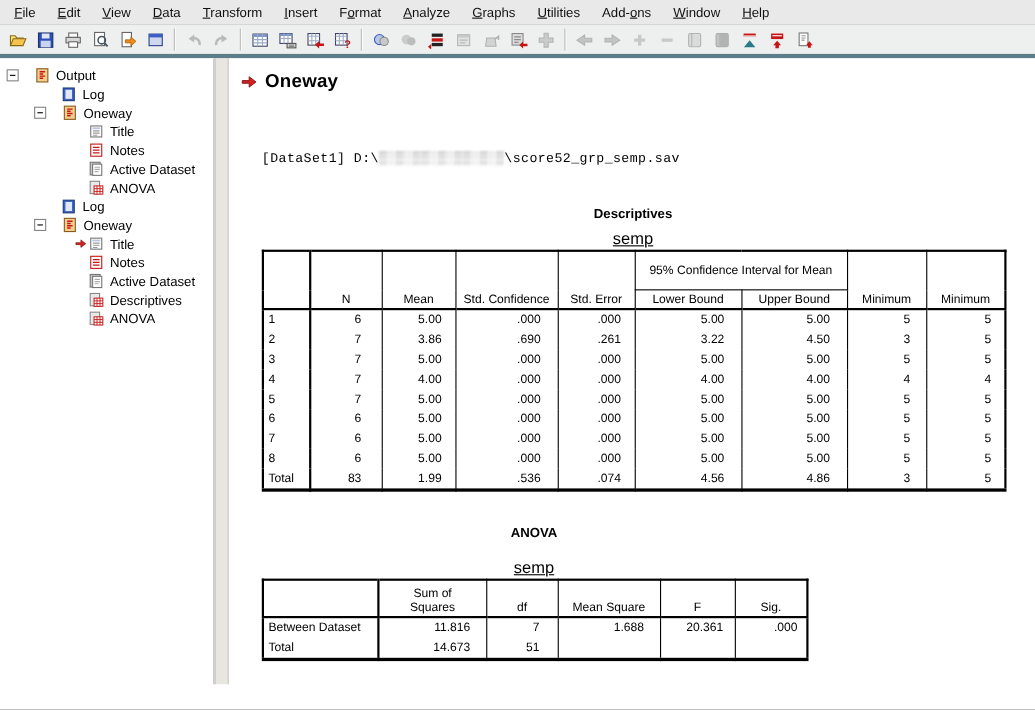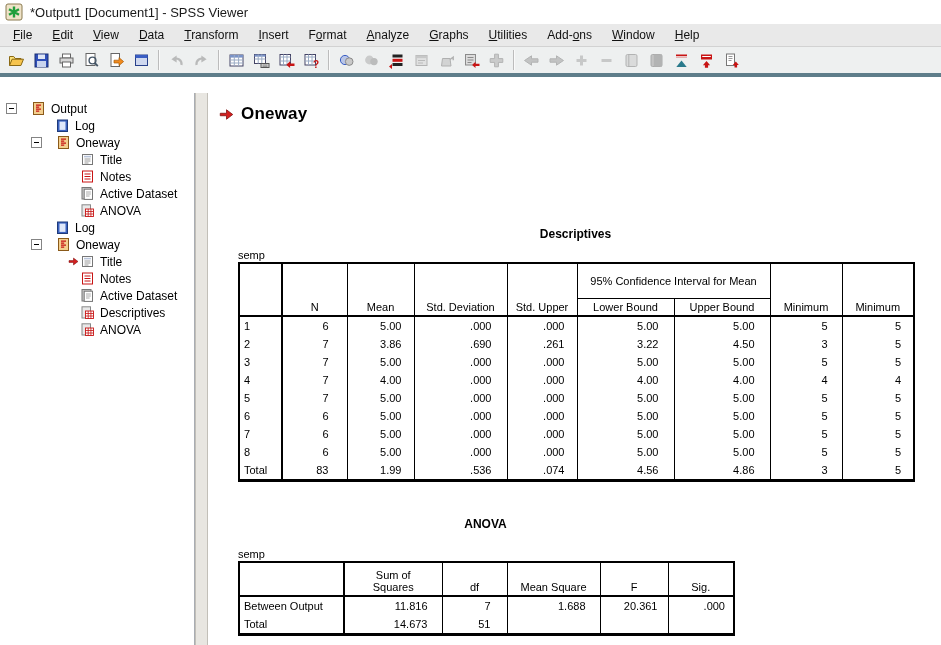--- a/index.html
+++ b/index.html
@@ -16,21 +16,21 @@
   .menu-item u{text-decoration:underline;}
   
   .toolbar{height:26px;background:#eef0f0;display:flex;align-items:center;padding-left:4px;}
   .tb-btn{width:25px;height:22px;display:flex;align-items:center;justify-content:center;
           background:transparent;border:1px solid transparent;padding:0;}
   .tb-btn svg{width:17px;height:17px;display:block;}
   .tb-btn.disabled{opacity:.62;filter:grayscale(1);}
   .tb-sep{width:0;height:20px;border-left:1px solid #bcbcbc;border-right:1px solid #fafafa;margin:0 4px;}
   .accent-band{height:4px;background:#5e7d8a;}
   
-  .main{display:flex;height:569px;margin-top:16px;}
+  .main{display:flex;height:569px;}
   .sidebar{width:194px;background:#fff;border-right:1px solid #a9adb3;padding-top:7px;font-size:12px;overflow:hidden;}
   .splitter{width:11px;background:#e8e6e1;border-left:1px solid #c2bfb8;border-right:1px solid #c2bfb8;cursor:col-resize;}
   .content{flex:1;background:#fff;position:relative;overflow:hidden;}
   
   .tree-row{display:flex;align-items:center;height:17px;white-space:nowrap;cursor:default;}
   .tree-pre{display:inline-block;height:1px;}
   .expander{width:9px;height:9px;background:#fff;border:1px solid #848484;display:inline-flex;
             align-items:center;justify-content:center;margin-right:14px;flex:none;}
   .expander i{display:block;width:5px;height:1px;background:#000;}
   .tree-arrow{width:12px;flex:none;display:flex;align-items:center;}
@@ -42,21 +42,21 @@
   .heading-row{position:absolute;left:11px;top:11px;display:flex;align-items:center;gap:7px;}
   .heading-row svg{width:15px;height:13px;flex:none;}
   .heading-row h1{font-size:17px;font-weight:bold;margin:0;letter-spacing:.2px;}
   .dataset-line{position:absolute;left:30px;top:84px;font-family:"Liberation Mono","DejaVu Sans Mono",monospace;
                 font-size:12px;letter-spacing:.4px;white-space:nowrap;}
   .redacted{filter:blur(1.1px);color:#8d8d8d;}
   .pivot-block{position:absolute;left:30px;}
   .desc-block{top:134px;width:675px;}
   .anova-block{top:424px;width:495px;}
   .pivot-title{text-align:center;font-weight:bold;font-size:12px;}
-  .layer-label{font-size:11px;margin-top:8px;}
+  .layer-label{font-size:15px;text-decoration:underline;margin-top:8px;text-align:center;}
   .anova-block .layer-label{margin-top:17px;}
   
   .spss-table{border-collapse:collapse;table-layout:fixed;width:100%;font-size:11px;
               border:2px solid #000;border-bottom:3px solid #000;margin-top:1px;}
   .spss-table th{font-weight:normal;padding:2px 3px;border:1px solid #000;vertical-align:bottom;}
   .spss-table th.hb{border-bottom:2px solid #000;}
   .spss-table th.stub{border-right:2px solid #000;}
   .spss-table th.ci{height:30px;vertical-align:middle;border-bottom:1px solid #000;}
   .spss-table tbody td{border-left:1px solid #000;border-right:1px solid #000;border-top:none;border-bottom:none;
                        height:18px;padding:0 4px;text-align:right;}
@@ -74,29 +74,20 @@
   .anova-block tbody td:nth-child(3){padding-right:16px;}
   .anova-block tbody td:nth-child(4){padding-right:14px;}
   .anova-block tbody td:nth-child(5){padding-right:10px;}
   .anova-block tbody td:nth-child(6){padding-right:8px;}
 </style>
 </head>
 <body>
 
 <div class="window">
 
-  <div class="titlebar">
-    <span class="app-icon">
-      <svg viewBox="0 0 18 18">
-          <rect x="1" y="1" width="16" height="16" rx="2" fill="#efe3c8" stroke="#8a7a50"></rect>
-          <path d="M9 3.5 v11 M4 6.2 l10 5.6 M14 6.2 l-10 5.6" stroke="#1f9e3a" stroke-width="2.4" fill="none"></path>
-        </svg>
-    </span>
-    <span class="title-text">*Output1 [Document1] - SPSS Viewer</span>
-  </div>
 
   <div class="menubar" id="menubar">
       <span class="menu-item"><u>F</u>ile</span>
       <span class="menu-item"><u>E</u>dit</span>
       <span class="menu-item"><u>V</u>iew</span>
       <span class="menu-item"><u>D</u>ata</span>
       <span class="menu-item"><u>T</u>ransform</span>
       <span class="menu-item"><u>I</u>nsert</span>
       <span class="menu-item">F<u>o</u>rmat</span>
       <span class="menu-item"><u>A</u>nalyze</span>
@@ -464,20 +455,21 @@
 
     <div class="content">
 
       <div class="heading-row">
         <svg viewBox="0 0 12 10">
             <path d="M1 4 h5 V1.2 L11 5 6 8.8 V6 H1 z" fill="#d42020" stroke="#7a0c0c" stroke-width="0.6"></path>
           </svg>
         <h1>Oneway</h1>
       </div>
 
+      <div class="dataset-line"><span>[DataSet1] D:\</span><span class="redacted">▒░▒░▒▒░▒░▒▒░▒░▒</span><span>\score52_grp_semp.sav</span></div>
 
       <div class="pivot-block desc-block">
         <div class="pivot-title">Descriptives</div>
         <div class="layer-label">semp</div>
         <table class="spss-table desc-table">
           <colgroup>
               <col style="width:43px">
               <col style="width:65px">
               <col style="width:67px">
               <col style="width:93px">
@@ -485,22 +477,22 @@
               <col style="width:97px">
               <col style="width:96px">
               <col style="width:72px">
               <col style="width:72px">
             </colgroup>
           <thead>
             <tr>
               <th rowspan="2" class="hb stub"></th>
               <th rowspan="2" class="hb">N</th>
               <th rowspan="2" class="hb">Mean</th>
-              <th rowspan="2" class="hb">Std. Deviation</th>
-              <th rowspan="2" class="hb">Std. Upper</th>
+              <th rowspan="2" class="hb">Std. Confidence</th>
+              <th rowspan="2" class="hb">Std. Error</th>
               <th colspan="2" class="ci">95% Confidence Interval for Mean</th>
               <th rowspan="2" class="hb">Minimum</th>
               <th rowspan="2" class="hb">Minimum</th>
             </tr>
             <tr>
               <th class="hb">Lower Bound</th>
               <th class="hb">Upper Bound</th>
             </tr>
           </thead>
           <tbody>
@@ -625,21 +617,21 @@
               <th class="hb">Sum of
 Squares</th>
               <th class="hb">df</th>
               <th class="hb">Mean Square</th>
               <th class="hb">F</th>
               <th class="hb">Sig.</th>
             </tr>
           </thead>
           <tbody>
               <tr>
-                <td>Between Output</td>
+                <td>Between Dataset</td>
                 <td>11.816</td>
                 <td>7</td>
                 <td>1.688</td>
                 <td>20.361</td>
                 <td>.000</td>
               </tr>
               <tr>
                 <td>Total</td>
                 <td>14.673</td>
                 <td>51</td>

